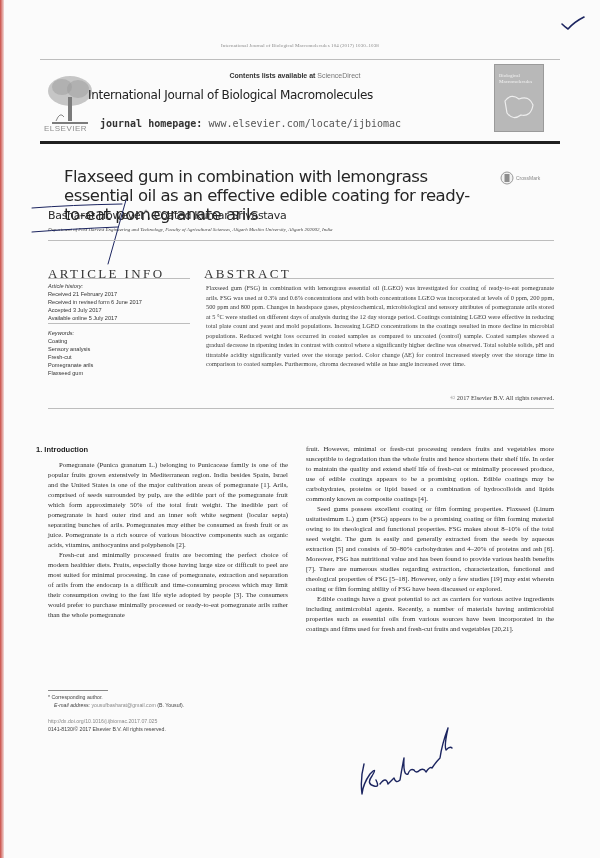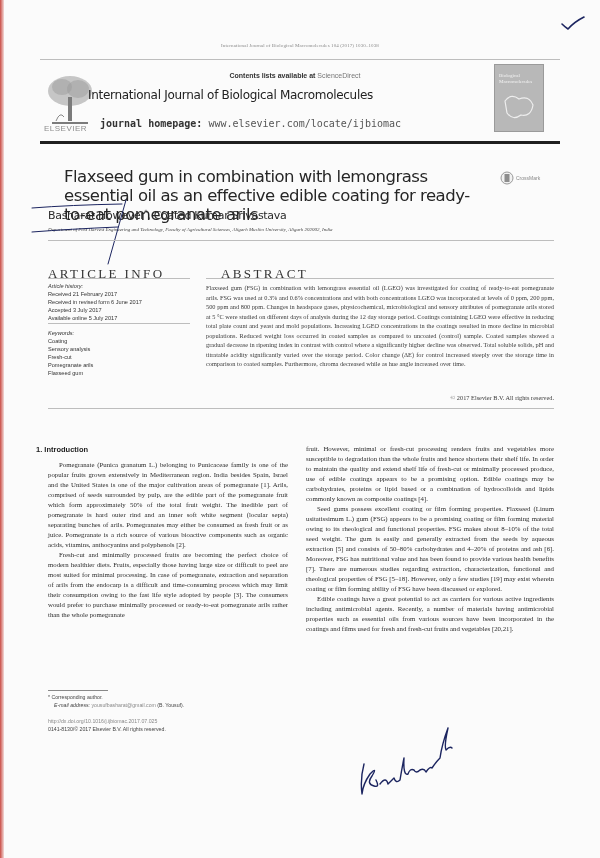--- a/index.html
+++ b/index.html
@@ -116,21 +116,21 @@
 <div class="abs rule-thin" style="left:48px;top:323px;width:142px"></div>
 <div class="abs small" style="left:48px;top:329px;width:150px">
   <div class="ital">Keywords:</div>
   <div>Coating</div>
   <div>Sensory analysis</div>
   <div>Fresh-cut</div>
   <div>Pomegranate arils</div>
   <div>Flaxseed gum</div>
 </div>
 
-<div class="abs sec-head" style="left:221px;top:266px">ABSTRACT</div>
+<div class="abs sec-head" style="left:204px;top:266px">ABSTRACT</div>
 <div class="abs rule-thin" style="left:206px;top:278px;width:348px"></div>
 <div class="abs abstract-text">Flaxseed gum (FSG) in combination with lemongrass essential oil (LGEO) was investigated for coating of ready-to-eat pomegranate arils. FSG was used at 0.3% and 0.6% concentrations and with both concentrations LGEO was incorporated at levels of 0 ppm, 200 ppm, 500 ppm and 800 ppm. Changes in headspace gases, physicochemical, microbiological and sensory attributes of pomegranate arils stored at 5 °C were studied on different days of analysis during the 12 day storage period. Coatings containing LGEO were effective in reducing total plate count and yeast and mold populations. Increasing LGEO concentrations in the coatings resulted in more decline in microbial populations. Reduced weight loss occurred in coated samples as compared to uncoated (control) sample. Coated samples showed a gradual decrease in ripening index in contrast with control where a significantly higher decline was observed. Total soluble solids, pH and titratable acidity significantly varied over the storage period. Color change (ΔE) for control increased steeply over the storage time in comparison to coated samples. Furthermore, chroma decreased while as hue angle increased over time.</div>
 <div class="abs copyright">© 2017 Elsevier B.V. All rights reserved.</div>
 <div class="abs rule-thin" style="left:48px;top:408px;width:506px"></div>
 
 <div class="abs h1">1. Introduction</div>
 
 <div class="abs col" style="left:48px;top:460px;width:240px">
   <p>Pomegranate (Punica granatum L.) belonging to Punicaceae family is one of the popular fruits grown extensively in Mediterranean region. India besides Spain, Israel and the United States is one of the major cultivation areas of pomegranate [1]. Arils, comprised of seeds surrounded by pulp, are the edible part of the pomegranate fruit which form approximately 50% of the total fruit weight. The inedible part of pomegranate is hard outer rind and an inner soft white segment (locular septa) separating bunches of arils. Pomegranates may either be consumed as fresh fruit or as juice. Pomegranate is a rich source of various bioactive components such as organic acids, vitamins, anthocyanins and polyphenols [2].</p>
   <p>Fresh-cut and minimally processed fruits are becoming the perfect choice of modern healthier diets. Fruits, especially those having large size or difficult to peel are most suited for minimal processing. In case of pomegranate, extraction and separation of arils from the endocarp is a difficult and time-consuming process which may limit their consumption owing to the fast life style adopted by people [3]. The consumers would prefer to purchase minimally processed or ready-to-eat pomegranate arils rather than the whole pomegranate</p>

